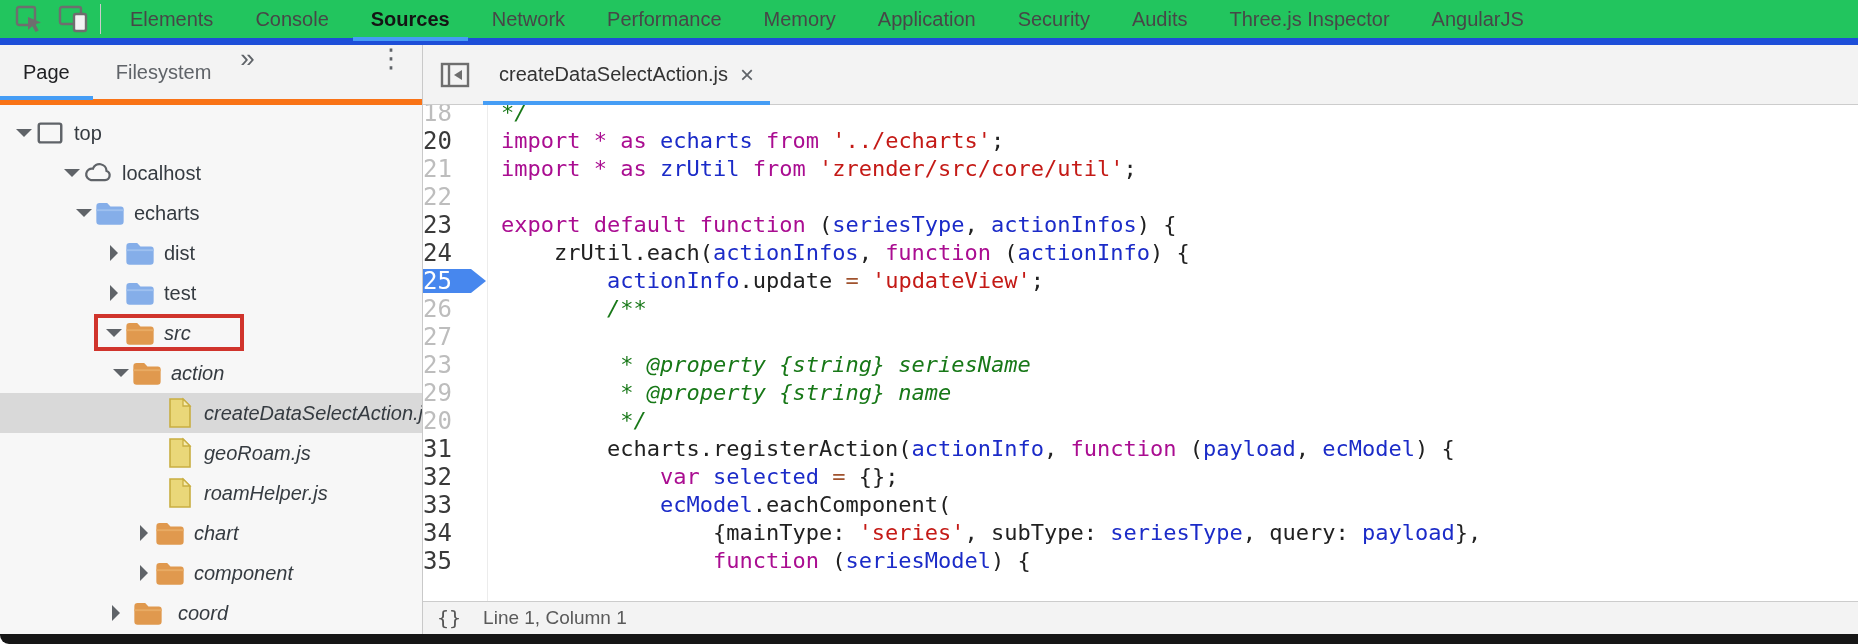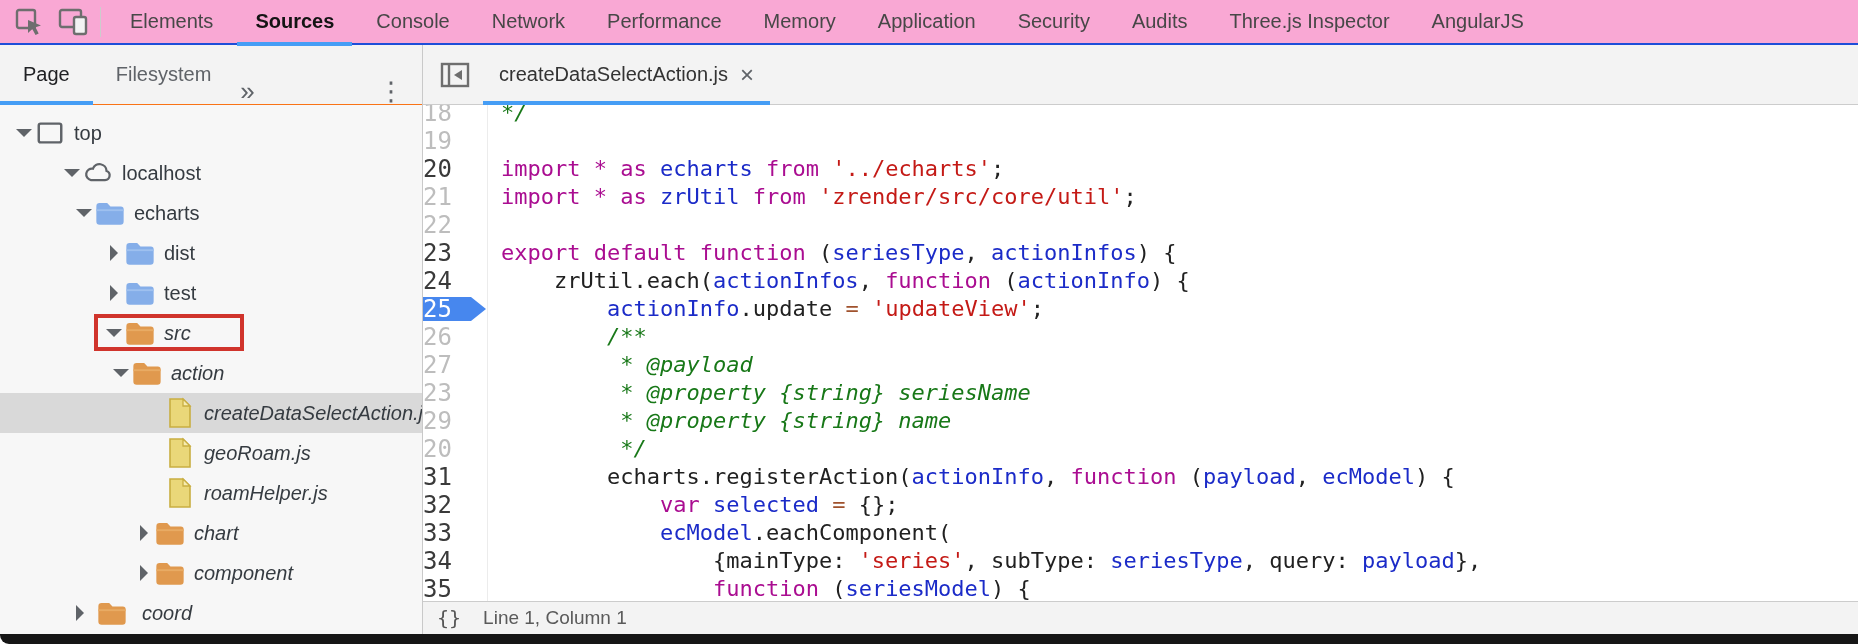--- a/index.html
+++ b/index.html
@@ -1,40 +1,40 @@
 <!DOCTYPE html>
 <html><head>
 <meta charset="utf-8">
 <style>
   * { margin:0; padding:0; box-sizing:border-box; }
   html,body { width:1858px; height:644px; background:#fff; overflow:hidden;
               font-family:"Liberation Sans", sans-serif; }
   .devtools { width:1858px; height:644px; display:flex; flex-direction:column; background:#fff; }
 
   
-  .toolbar { height:45px; background:#f9a8d4; border-bottom:2px solid #1d4ed8;
+  .toolbar { height:45px; background:#22c55e; border-bottom:7px solid #1d4ed8;
              display:flex; align-items:center; flex-shrink:0; position:relative; z-index:5; }
   .tb-icons { display:flex; align-items:center; gap:10px; padding:0 10px 0 12px; }
   .tbi { width:34px; height:34px; display:flex; align-items:center; justify-content:center; cursor:pointer; }
   .tb-sep { width:1px; height:30px; background:#ccc; margin-right:8px; }
   .main-tabs { display:flex; align-items:stretch; height:100%; }
   .mtab { display:flex; align-items:center; padding:0 21px; font-size:20px; color:#474747;
           position:relative; cursor:pointer; white-space:nowrap; }
   .mtab.active { color:#141414; font-weight:bold; }
   .mtab.active::after { content:""; position:absolute; left:3px; right:3px; bottom:-3px;
                         height:4px; background:#459df5; z-index:6; }
 
   
   .mainrow { flex:1; display:flex; min-height:0; }
 
   
   .sidebar { width:423px; flex-shrink:0; background:#f7f7f7; border-right:1px solid #c9c9c9;
              display:flex; flex-direction:column; min-height:0; }
-  .side-header { height:60px; background:#f3f3f3; border-bottom:1px solid #f97316;
-                 display:flex; align-items:flex-end; flex-shrink:0; position:relative; }
+  .side-header { height:60px; background:#f3f3f3; border-bottom:6px solid #f97316;
+                 display:flex; align-items:flex-start; flex-shrink:0; position:relative; }
   .stab { display:flex; align-items:center; height:100%; padding:0 23px; font-size:20px;
           color:#5f6368; position:relative; cursor:pointer; }
   .stab.active { color:#202124; }
   .stab.active::after { content:""; position:absolute; left:0; right:0; bottom:-1px;
                         height:4px; background:#459df5; }
   .chev { font-size:26px; color:#5f6368; padding:0 6px; cursor:pointer; line-height:1; }
   .kebab { margin-left:auto; margin-right:18px; font-size:26px; color:#5f6368; cursor:pointer;
            letter-spacing:0; line-height:1; }
 
   .tree { flex:1; overflow:hidden; padding-top:8px; }
@@ -102,22 +102,22 @@
       <span class="tbi">
         <svg width="34" height="32" viewBox="0 0 34 32">
           <rect x="4" y="4" width="21" height="17" rx="2" fill="none" stroke="#6e6e6e" stroke-width="2.4"></rect>
           <rect x="18" y="11" width="12" height="17" rx="2" fill="#f3f3f3" stroke="#6e6e6e" stroke-width="2.4"></rect>
         </svg>
       </span>
     </div>
     <div class="tb-sep"></div>
     <div class="main-tabs" id="main-tabs">
         <div class="mtab">Elements</div>
+        <div class="mtab">Console</div>
         <div class="mtab active">Sources</div>
-        <div class="mtab">Console</div>
         <div class="mtab">Network</div>
         <div class="mtab">Performance</div>
         <div class="mtab">Memory</div>
         <div class="mtab">Application</div>
         <div class="mtab">Security</div>
         <div class="mtab">Audits</div>
         <div class="mtab">Three.js Inspector</div>
         <div class="mtab">AngularJS</div>
       </div>
   </div>
@@ -261,21 +261,21 @@
               <span class="tri-right"></span>
             </span>
             <span class="ticon">
               <svg width="32" height="30" viewBox="0 0 34 30">
                 <path d="M2.5 8 q0-3.5 3.5-3.5 h8 l3.5 3.5 h11 q3 0 3 3 v13 q0 3.5-3.5 3.5 h-22 q-3.5 0-3.5-3.5 Z" fill="#e0994e"></path>
                 <path d="M2.5 11 h29 v2 h-29 Z" fill="#e8ab64"></path>
               </svg>
             </span>
             <span class="label it">component</span>
           </div>
-          <div class="trow" style="padding-left: 70px; gap: 6px;">
+          <div class="trow" style="padding-left: 106px; gap: 6px;">
             <span class="arrow-box">
               <span class="tri-right"></span>
             </span>
             <span class="ticon">
               <svg width="32" height="30" viewBox="0 0 34 30">
                 <path d="M2.5 8 q0-3.5 3.5-3.5 h8 l3.5 3.5 h11 q3 0 3 3 v13 q0 3.5-3.5 3.5 h-22 q-3.5 0-3.5-3.5 Z" fill="#e0994e"></path>
                 <path d="M2.5 11 h29 v2 h-29 Z" fill="#e8ab64"></path>
               </svg>
             </span>
             <span class="label it">coord</span>
@@ -295,29 +295,28 @@
         <div class="etab active">
           <span class="elabel">createDataSelectAction.js</span>
           <span class="close">×</span>
         </div>
       </div>
 
       <div class="code">
         <div class="gutter-sep"></div>
         <div class="lines" id="lines">
             <div class="cl"><span class="ln">18</span><span class="ct"><span class="t-c">*/</span></span></div>
-            <div class="cl"><span class="ln">19</span><span class="ct"></span></div>
             <div class="cl"><span class="ln strong">20</span><span class="ct"><span class="t-k">import * as</span><span class="t-d"> echarts</span><span class="t-k"> from</span><span class="t-s"> '../echarts'</span><span class="t-p">;</span></span></div>
             <div class="cl"><span class="ln">21</span><span class="ct"><span class="t-k">import * as</span><span class="t-d"> zrUtil</span><span class="t-k"> from</span><span class="t-s"> 'zrender/src/core/util'</span><span class="t-p">;</span></span></div>
             <div class="cl"><span class="ln">22</span><span class="ct"></span></div>
             <div class="cl"><span class="ln strong">23</span><span class="ct"><span class="t-k">export default function</span><span class="t-p"> (</span><span class="t-d">seriesType</span><span class="t-p">, </span><span class="t-d">actionInfos</span><span class="t-p">) {</span></span></div>
             <div class="cl"><span class="ln strong">24</span><span class="ct"><span class="t-p">    zrUtil.each(</span><span class="t-d">actionInfos</span><span class="t-p">, </span><span class="t-k">function</span><span class="t-p"> (</span><span class="t-d">actionInfo</span><span class="t-p">) {</span></span></div>
             <div class="cl"><span class="ln strong bp">25</span><span class="ct"><span class="t-p">        </span><span class="t-d">actionInfo</span><span class="t-p">.update </span><span class="t-o">=</span><span class="t-p"> </span><span class="t-s">'updateView'</span><span class="t-p">;</span></span></div>
             <div class="cl"><span class="ln">26</span><span class="ct"><span class="t-p">        </span><span class="t-c">/**</span></span></div>
-            <div class="cl"><span class="ln">27</span><span class="ct"><span class="t-p">        </span><span class="t-c"> * @payload</span></span></div>
+            <div class="cl"><span class="ln">27</span></div>
             <div class="cl"><span class="ln">23</span><span class="ct"><span class="t-p">        </span><span class="t-c"> * @property {string} seriesName</span></span></div>
             <div class="cl"><span class="ln">29</span><span class="ct"><span class="t-p">        </span><span class="t-c"> * @property {string} name</span></span></div>
             <div class="cl"><span class="ln">20</span><span class="ct"><span class="t-p">        </span><span class="t-c"> */</span></span></div>
             <div class="cl"><span class="ln strong">31</span><span class="ct"><span class="t-p">        echarts.registerAction(</span><span class="t-d">actionInfo</span><span class="t-p">, </span><span class="t-k">function</span><span class="t-p"> (</span><span class="t-d">payload</span><span class="t-p">, </span><span class="t-d">ecModel</span><span class="t-p">) {</span></span></div>
             <div class="cl"><span class="ln strong">32</span><span class="ct"><span class="t-p">            </span><span class="t-k">var</span><span class="t-p"> </span><span class="t-d">selected</span><span class="t-p"> </span><span class="t-o">=</span><span class="t-p"> {};</span></span></div>
             <div class="cl"><span class="ln strong">33</span><span class="ct"><span class="t-p">            </span><span class="t-d">ecModel</span><span class="t-p">.eachComponent(</span></span></div>
             <div class="cl"><span class="ln strong">34</span><span class="ct"><span class="t-p">                {mainType: </span><span class="t-s">'series'</span><span class="t-p">, subType: </span><span class="t-d">seriesType</span><span class="t-p">, query: </span><span class="t-d">payload</span><span class="t-p">},</span></span></div>
             <div class="cl"><span class="ln strong">35</span><span class="ct"><span class="t-p">                </span><span class="t-k">function</span><span class="t-p"> (</span><span class="t-d">seriesModel</span><span class="t-p">) {</span></span></div>
           </div>
       </div>

